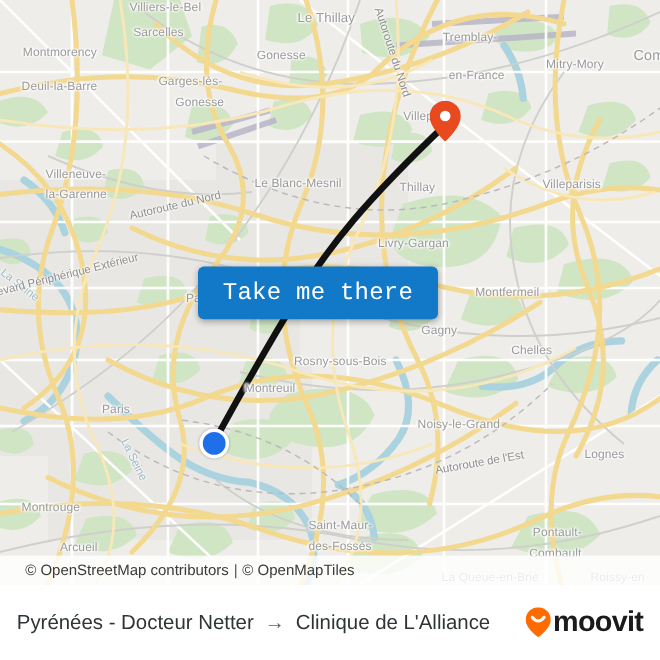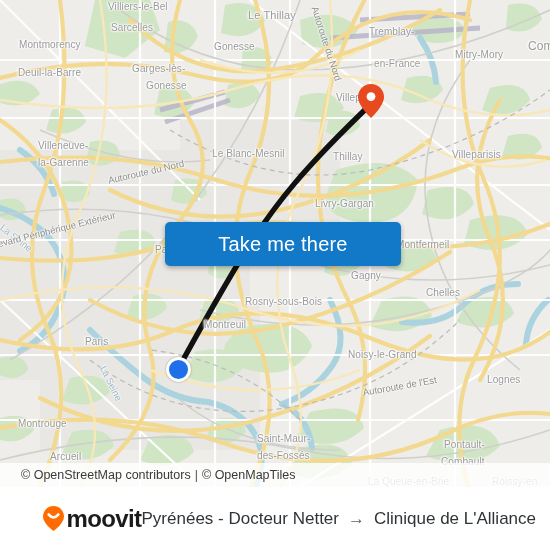--- a/index.html
+++ b/index.html
@@ -44,26 +44,26 @@
     position: absolute; left: 166px; top: 357px; width: 25px; height: 25px;
     border-radius: 50%;
     background: #1f6fe8;
     border: 3px solid #ffffff;
     box-shadow: 0 0 2px rgba(0,0,0,.35);
   }
 
   
   #cta-button {
     position: absolute; left: 165px; top: 222px;
-    width: 236px; height: 44px;
+    width: 200px; height: 44px;
     background: #1278c8;
     border: none; border-radius: 5px;
     color: #ffffff;
     font-size: 20px;
-    font-family: Liberation Sans, sans-serif;
+    font-family: Liberation Mono, monospace;
     cursor: pointer;
     box-shadow: 0 2px 5px rgba(0,0,0,.30);
     display: flex; align-items: center; justify-content: center;
     letter-spacing: .2px;
   }
 
   
   #attribution {
     position: absolute; left: 0; top: 463px;
     width: 100%; height: 24px;
@@ -314,27 +314,27 @@
     <button id="cta-button">Take me there</button>
 
     <div id="attribution">
       <span>© OpenStreetMap contributors</span>
       <span class="attr-sep">|</span>
       <span>© OpenMapTiles</span>
     </div>
   </div>
 
   <div id="footer">
+    <div id="trip-summary">
+      <span>Pyrénées - Docteur Netter</span>
+      <span id="trip-arrow">→</span>
+      <span>Clinique de L'Alliance</span>
+    </div>
     <div id="brand-logo">
       <svg width="21" height="25" viewBox="0 0 21 25">
         <path d="M10.5 0 C4.7 0 0 4.7 0 10.5 C0 17.8 10.5 25 10.5 25 C10.5 25 21 17.8 21 10.5 C21 4.7 16.3 0 10.5 0 Z" fill="#ff6b00"></path>
         <path d="M5.6 8.4 Q10.5 14.6 15.4 8.4" stroke="#ffffff" stroke-width="2.6" fill="none" stroke-linecap="round"></path>
       </svg>
       <span id="brand-wordmark">moovit</span>
     </div>
-    <div id="trip-summary">
-      <span>Pyrénées - Docteur Netter</span>
-      <span id="trip-arrow">→</span>
-      <span>Clinique de L'Alliance</span>
-    </div>
   </div>
 
 </div>
 
 </body></html>

